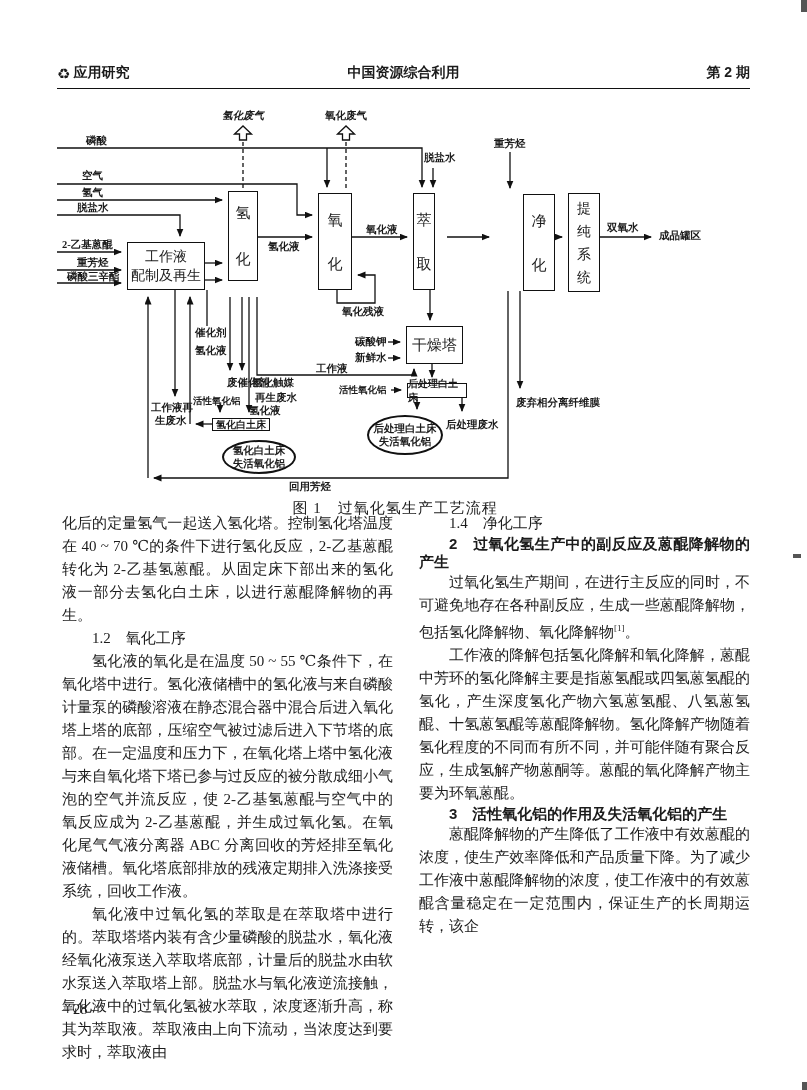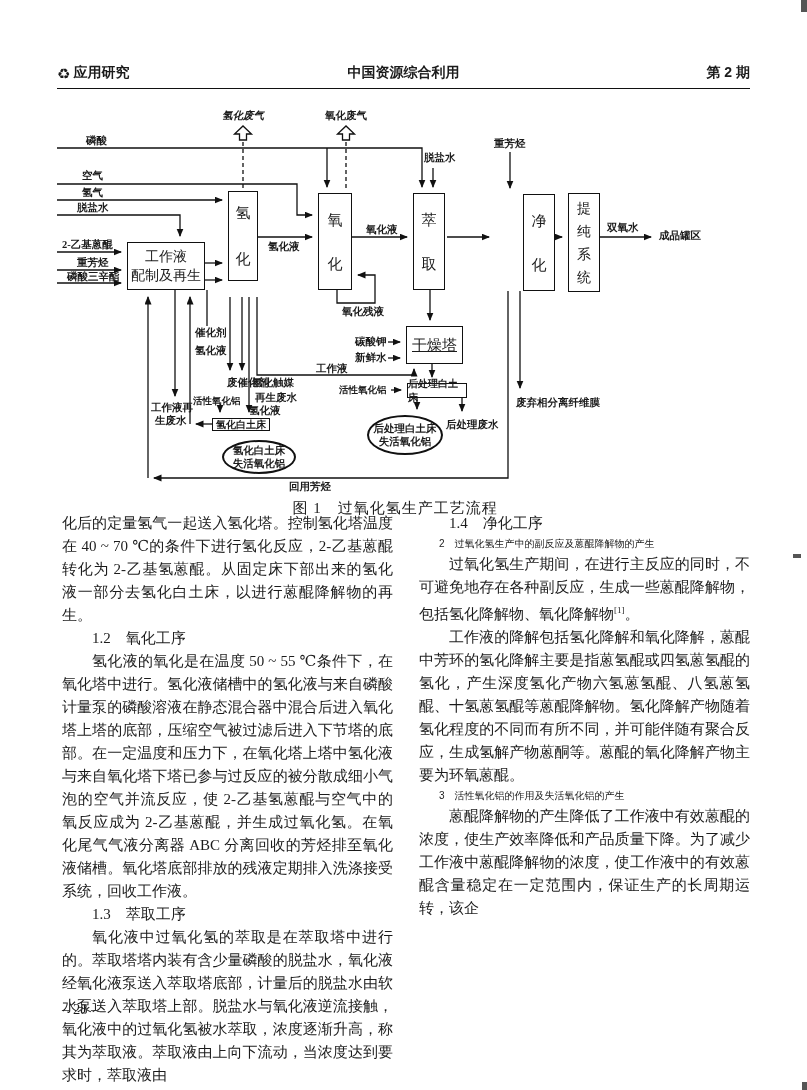--- a/index.html
+++ b/index.html
@@ -26,21 +26,21 @@
            font-weight:bold;font-size:10.5px;line-height:13px;box-sizing:border-box;text-align:center;}
   .dl{position:absolute;font-weight:bold;font-size:10.5px;line-height:12px;white-space:nowrap;}
   .cap{position:absolute;left:230px;top:499px;width:330px;text-align:center;
        font-size:15px;letter-spacing:1px;}
   
   .col{position:absolute;top:512px;width:331px;font-size:15px;line-height:23px;text-align:justify;}
   .col p{margin:0;text-indent:2em;}
   .col p.cont{text-indent:0;}
   .subhead{margin:0;text-indent:0;}
   .sechead{margin:14px 0 12px 0;font-family:"Liberation Sans","DejaVu Sans",sans-serif;
-           font-weight:normal;font-size:10px;line-height:18px;text-indent:0;}
+           font-weight:bold;font-size:15px;line-height:18px;text-indent:0;}
   sup{font-size:9px;}
   .pageno{position:absolute;left:62px;top:1001px;font-size:14.5px;}
   .mark{position:absolute;background:#555;}
 </style>
 </head>
 <body>
 
 <div class="page">
 
   <div class="hdr">
@@ -122,30 +122,30 @@
     <div class="box prep" style="left:127px;top:242px;width:78px;height:48px;">
       <span>工作液</span>
       <span>配制及再生</span>
     </div>
     <div class="box tower f15" style="left:228px;top:191px;width:30px;height:90px;">
       <span style="line-height:46px;">氢化</span>
     </div>
     <div class="box tower f15" style="left:318px;top:193px;width:34px;height:97px;">
       <span style="line-height:44px;">氧化</span>
     </div>
-    <div class="box tower f15" style="left:413px;top:193px;width:32px;height:97px;">
+    <div class="box tower f15" style="left:413px;top:193px;width:22px;height:97px;">
       <span style="line-height:44px;">萃取</span>
     </div>
     <div class="box tower f15" style="left:495px;top:194px;width:32px;height:97px;margin-left:28px;">
       <span style="line-height:44px;">净化</span>
     </div>
     <div class="box tower" style="left:568px;top:193px;width:32px;height:99px;font-size:14px;">
       <span style="line-height:23px;">提纯系统</span>
     </div>
-    <div class="box f15" style="left:406px;top:326px;width:57px;height:38px;text-decoration:underline;">
+    <div class="box f15" style="left:406px;top:326px;width:57px;height:38px;">
       <span>干燥塔</span>
     </div>
     <div class="box smbox" style="left:407px;top:383px;width:60px;height:15px;border-width:1.3px;">
       <span>后处理白土床</span>
     </div>
     <div class="box smbox" style="left:212px;top:418px;width:58px;height:13px;border-width:1.3px;">
       <span>氢化白土床</span>
     </div>
 
     <div class="ellipse" style="left:222px;top:440px;width:74px;height:34px;">
@@ -190,21 +190,20 @@
     <div class="dl" style="left:516px;top:397px;">废弃相分离纤维膜</div>
     <div class="dl" style="left:289px;top:481px;">回用芳烃</div>
 
     <div class="cap">图 1　过氧化氢生产工艺流程</div>
   </div>
 
   <div class="col" style="left:62px;">
     <p class="cont">化后的定量氢气一起送入氢化塔。控制氢化塔温度在 40 ~ 70 ℃的条件下进行氢化反应，2-乙基蒽醌转化为 2-乙基氢蒽醌。从固定床下部出来的氢化液一部分去氢化白土床，以进行蒽醌降解物的再生。</p>
     <p class="subhead">1.2　氧化工序</p>
     <p>氢化液的氧化是在温度 50 ~ 55 ℃条件下，在氧化塔中进行。氢化液储槽中的氢化液与来自磷酸计量泵的磷酸溶液在静态混合器中混合后进入氧化塔上塔的底部，压缩空气被过滤后进入下节塔的底部。在一定温度和压力下，在氧化塔上塔中氢化液与来自氧化塔下塔已参与过反应的被分散成细小气泡的空气并流反应，使 2-乙基氢蒽醌与空气中的氧反应成为 2-乙基蒽醌，并生成过氧化氢。在氧化尾气气液分离器 ABC 分离回收的芳烃排至氧化液储槽。氧化塔底部排放的残液定期排入洗涤接受系统，回收工作液。</p>
-    <p class="subhead">1.3　萃取工序</p>
     <p>氧化液中过氧化氢的萃取是在萃取塔中进行的。萃取塔塔内装有含少量磷酸的脱盐水，氧化液经氧化液泵送入萃取塔底部，计量后的脱盐水由软水泵送入萃取塔上部。脱盐水与氧化液逆流接触，氧化液中的过氧化氢被水萃取，浓度逐渐升高，称其为萃取液。萃取液由上向下流动，当浓度达到要求时，萃取液由</p>
   </div>
 
   <div class="col" style="left:419px;">
     <p class="subhead">1.4　净化工序</p>
     <p class="sechead">2　过氧化氢生产中的副反应及蒽醌降解物的产生</p>
     <p><span>过氧化氢生产期间，在进行主反应的同时，不可避免地存在各种副反应，生成一些蒽醌降解物，包括氢化降解物、氧化降解物</span><sup>[1]</sup><span>。</span></p>
     <p>工作液的降解包括氢化降解和氧化降解，蒽醌中芳环的氢化降解主要是指蒽氢醌或四氢蒽氢醌的氢化，产生深度氢化产物六氢蒽氢醌、八氢蒽氢醌、十氢蒽氢醌等蒽醌降解物。氢化降解产物随着氢化程度的不同而有所不同，并可能伴随有聚合反应，生成氢解产物蒽酮等。蒽醌的氧化降解产物主要为环氧蒽醌。</p>
     <p class="sechead">3　活性氧化铝的作用及失活氧化铝的产生</p>
     <p>蒽醌降解物的产生降低了工作液中有效蒽醌的浓度，使生产效率降低和产品质量下降。为了减少工作液中蒽醌降解物的浓度，使工作液中的有效蒽醌含量稳定在一定范围内，保证生产的长周期运转，该企</p>

